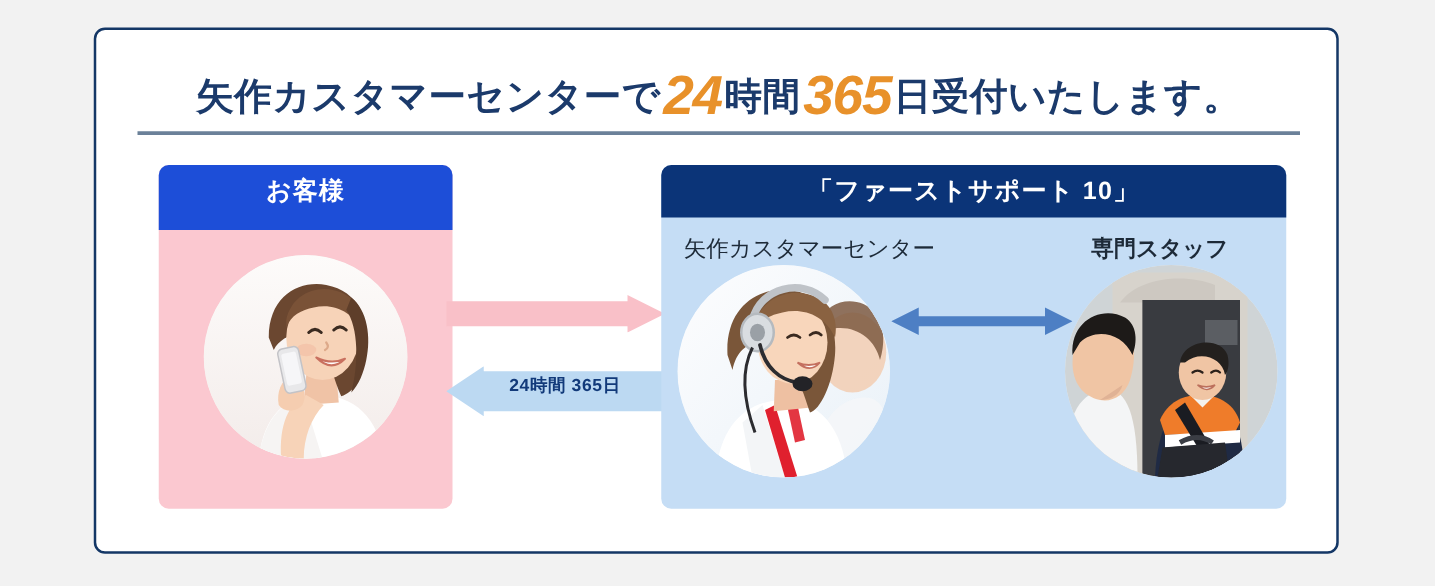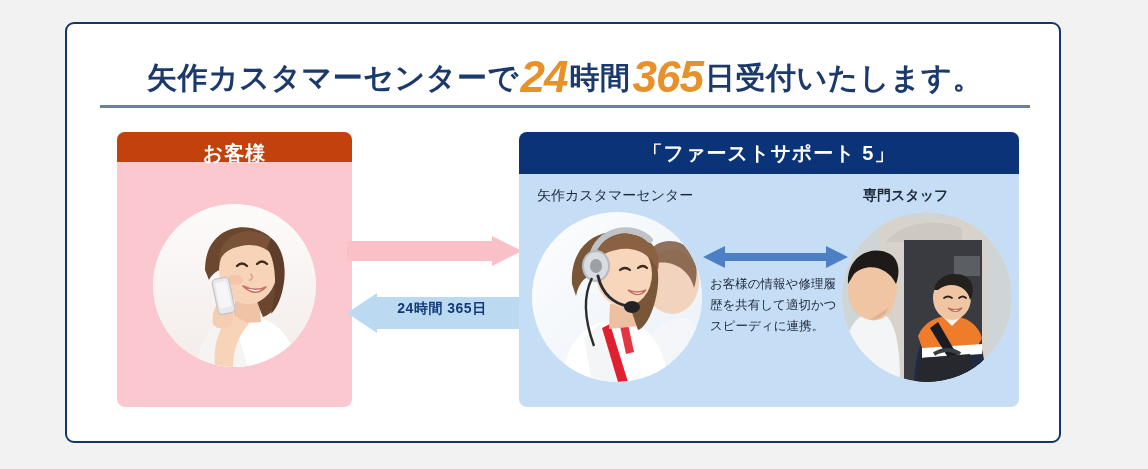--- a/index.html
+++ b/index.html
@@ -16,21 +16,21 @@
 
   #root {
     position: relative;
     width: 1148px;
     height: 469px;
   }
 
   
   .card {
     position: absolute;
-    left: 65px;
+    left: 75px;
     top: 22px;
     width: 996px;
     height: 421px;
     background: #ffffff;
     border: 2px solid #143766;
     border-radius: 9px;
     box-sizing: border-box;
   }
 
   
@@ -75,22 +75,22 @@
     width: 235px;
     height: 275px;
     background: #fbc8d0;
     border-radius: 8px;
   }
   .pink-header {
     position: absolute;
     left: 50px;
     top: 108px;
     width: 235px;
-    height: 30px;
-    background: #c2410c;
+    height: 52px;
+    background: #1d4ed8;
     border-radius: 8px 8px 0 0;
     color: #ffffff;
     font-weight: bold;
     font-size: 20px;
     line-height: 42px;
     text-align: center;
     letter-spacing: 1px;
   }
   .customer-photo {
     position: absolute;
@@ -124,21 +124,21 @@
     color: #ffffff;
     font-weight: bold;
     font-size: 20px;
     line-height: 42px;
     text-align: center;
     letter-spacing: 1px;
   }
   .sub-label {
     position: absolute;
     color: #1d2a38;
-    font-size: 14px;
+    font-size: 18px;
     font-weight: normal;
     white-space: nowrap;
   }
   .sub-label.center-label { left: 470px; top: 163px; }
   .sub-label.staff-label  { left: 796px; top: 163px; font-weight: bold; }
 
   .center-photo {
     position: absolute;
     left: 465px;
     top: 188px;
@@ -304,21 +304,21 @@
 
     <div class="arrow-left">
       <svg width="175" height="40" viewBox="0 0 175 40">
         <path d="M175 4 L30 4 L30 0 L0 20 L30 40 L30 36 L175 36 Z" fill="#bcd9f2"></path>
       </svg>
     </div>
     <div class="arrow-left-text">24時間 365日</div>
 
 
     <div class="blue-panel"></div>
-    <div class="blue-header">「ファーストサポート 5」</div>
+    <div class="blue-header">「ファーストサポート 10」</div>
 
     <div class="sub-label center-label">矢作カスタマーセンター</div>
     <div class="sub-label staff-label">専門スタッフ</div>
 
     <div class="center-photo">
       <svg width="170" height="170" viewBox="0 0 170 170">
         <defs>
           <clipPath id="circOp">
               <circle cx="85" cy="85" r="85"></circle>
             </clipPath>
@@ -364,25 +364,20 @@
         </g>
       </svg>
     </div>
 
     <div class="double-arrow">
       <svg width="145" height="26" viewBox="0 0 145 26">
         <path d="M0 13 L22 2 L22 9 L123 9 L123 2 L145 13 L123 24 L123 17 L22 17 L22 24 Z" fill="#4d7fc4"></path>
       </svg>
     </div>
 
-    <div class="share-note">
-      <div>お客様の情報や修理履</div>
-      <div>歴を共有して適切かつ</div>
-      <div>スピーディに連携。</div>
-    </div>
 
     <div class="staff-photo">
       <svg width="170" height="170" viewBox="0 0 170 170">
         <defs>
           <clipPath id="circStaff">
               <circle cx="85" cy="85" r="85"></circle>
             </clipPath>
         </defs>
         <g clip-path="url(#circStaff)">
           <rect x="0" y="0" width="170" height="170" fill="#cfd4d6"></rect>

